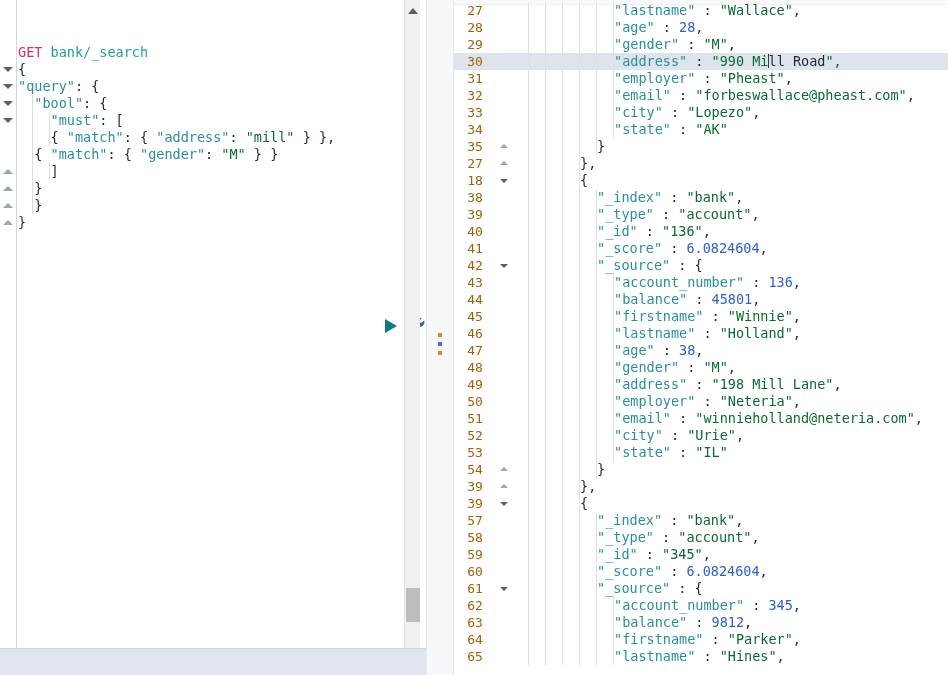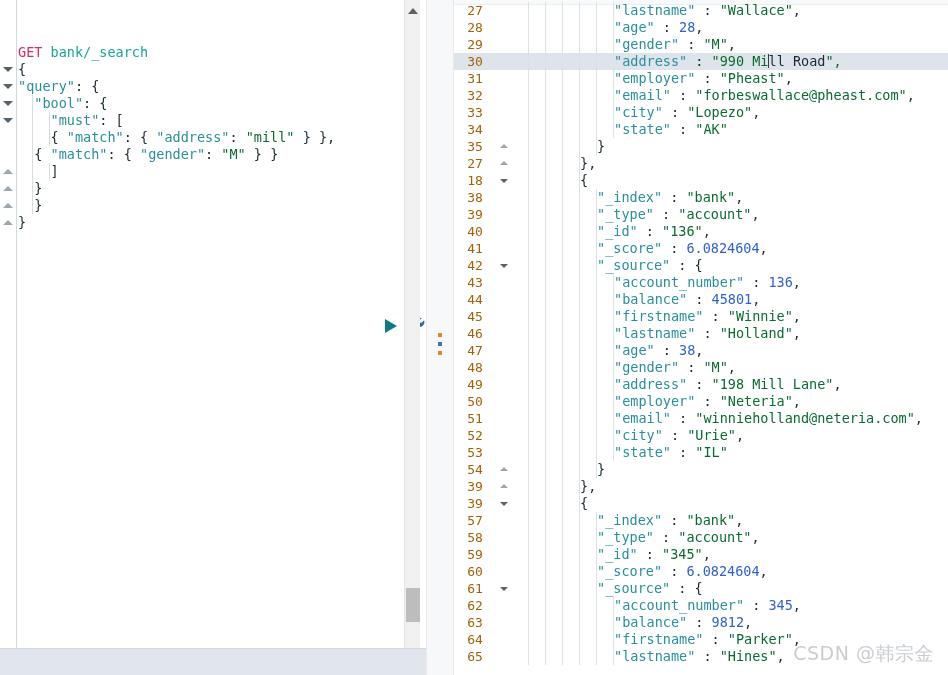--- a/index.html
+++ b/index.html
@@ -344,14 +344,13 @@
         <div class="oline"><span class="lnum">59</span><span class="oguide" style="left:74px"></span><span class="oguide" style="left:91px"></span><span class="oguide" style="left:108px"></span><span class="oguide" style="left:125px"></span><span class="oguide" style="left:142px"></span><span class="otext" style="left:143px"><span class="tok-key">"_id"</span><span class="tok-punc"> </span><span class="tok-punc">:</span><span class="tok-punc"> </span><span class="tok-str">"345"</span><span class="tok-punc">,</span></span></div>
         <div class="oline"><span class="lnum">60</span><span class="oguide" style="left:74px"></span><span class="oguide" style="left:91px"></span><span class="oguide" style="left:108px"></span><span class="oguide" style="left:125px"></span><span class="oguide" style="left:142px"></span><span class="otext" style="left:143px"><span class="tok-key">"_score"</span><span class="tok-punc"> </span><span class="tok-punc">:</span><span class="tok-punc"> </span><span class="tok-num">6.0824604</span><span class="tok-punc">,</span></span></div>
         <div class="oline"><span class="lnum">61</span><span class="ofold down"></span><span class="oguide" style="left:74px"></span><span class="oguide" style="left:91px"></span><span class="oguide" style="left:108px"></span><span class="oguide" style="left:125px"></span><span class="oguide" style="left:142px"></span><span class="otext" style="left:143px"><span class="tok-key">"_source"</span><span class="tok-punc"> </span><span class="tok-punc">:</span><span class="tok-punc"> </span><span class="tok-punc">{</span></span></div>
         <div class="oline"><span class="lnum">62</span><span class="oguide" style="left:74px"></span><span class="oguide" style="left:91px"></span><span class="oguide" style="left:108px"></span><span class="oguide" style="left:125px"></span><span class="oguide" style="left:142px"></span><span class="oguide" style="left:159px"></span><span class="otext" style="left:160px"><span class="tok-key">"account_number"</span><span class="tok-punc"> </span><span class="tok-punc">:</span><span class="tok-punc"> </span><span class="tok-num">345</span><span class="tok-punc">,</span></span></div>
         <div class="oline"><span class="lnum">63</span><span class="oguide" style="left:74px"></span><span class="oguide" style="left:91px"></span><span class="oguide" style="left:108px"></span><span class="oguide" style="left:125px"></span><span class="oguide" style="left:142px"></span><span class="oguide" style="left:159px"></span><span class="otext" style="left:160px"><span class="tok-key">"balance"</span><span class="tok-punc"> </span><span class="tok-punc">:</span><span class="tok-punc"> </span><span class="tok-num">9812</span><span class="tok-punc">,</span></span></div>
         <div class="oline"><span class="lnum">64</span><span class="oguide" style="left:74px"></span><span class="oguide" style="left:91px"></span><span class="oguide" style="left:108px"></span><span class="oguide" style="left:125px"></span><span class="oguide" style="left:142px"></span><span class="oguide" style="left:159px"></span><span class="otext" style="left:160px"><span class="tok-key">"firstname"</span><span class="tok-punc"> </span><span class="tok-punc">:</span><span class="tok-punc"> </span><span class="tok-str">"Parker"</span><span class="tok-punc">,</span></span></div>
         <div class="oline"><span class="lnum">65</span><span class="oguide" style="left:74px"></span><span class="oguide" style="left:91px"></span><span class="oguide" style="left:108px"></span><span class="oguide" style="left:125px"></span><span class="oguide" style="left:142px"></span><span class="oguide" style="left:159px"></span><span class="otext" style="left:160px"><span class="tok-key">"lastname"</span><span class="tok-punc"> </span><span class="tok-punc">:</span><span class="tok-punc"> </span><span class="tok-str">"Hines"</span><span class="tok-punc">,</span></span></div>
       </div>
   </div>
 
-  <div id="watermark">CSDN @韩宗金</div>
 </div>
 
 </body></html>

